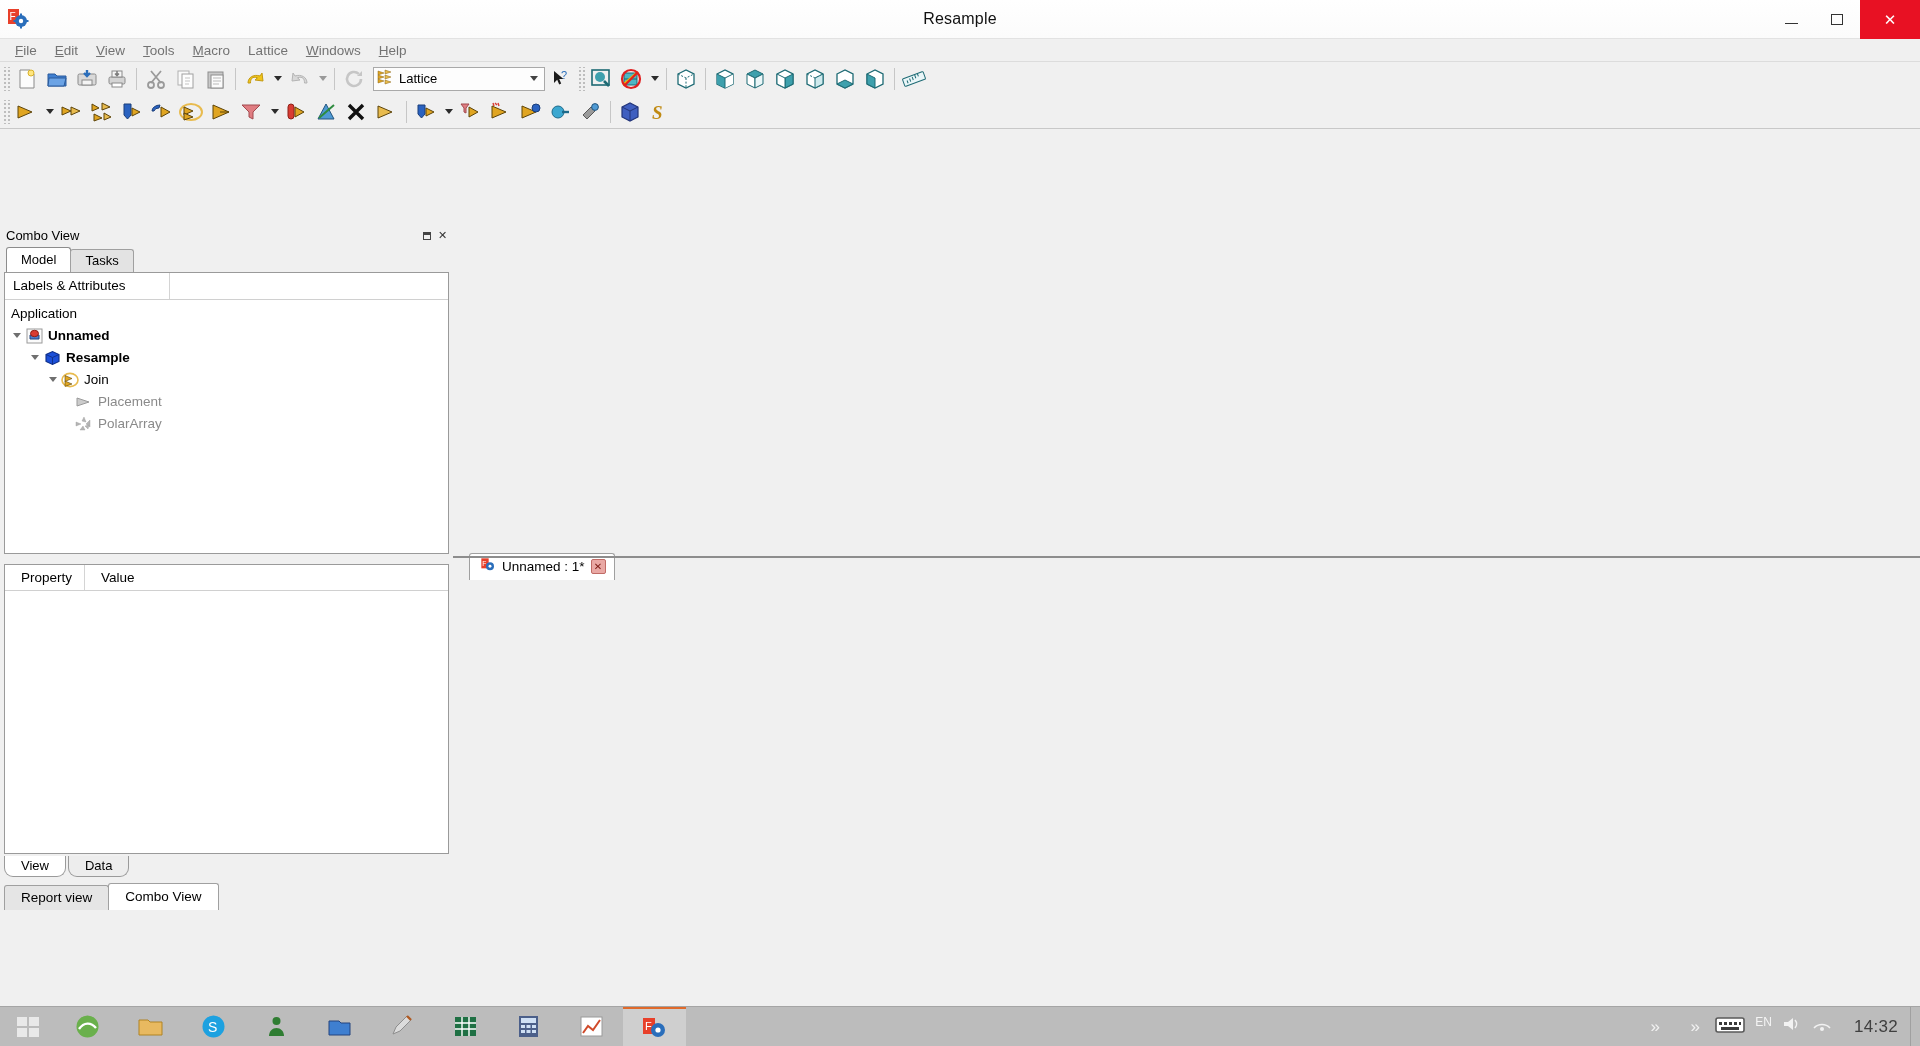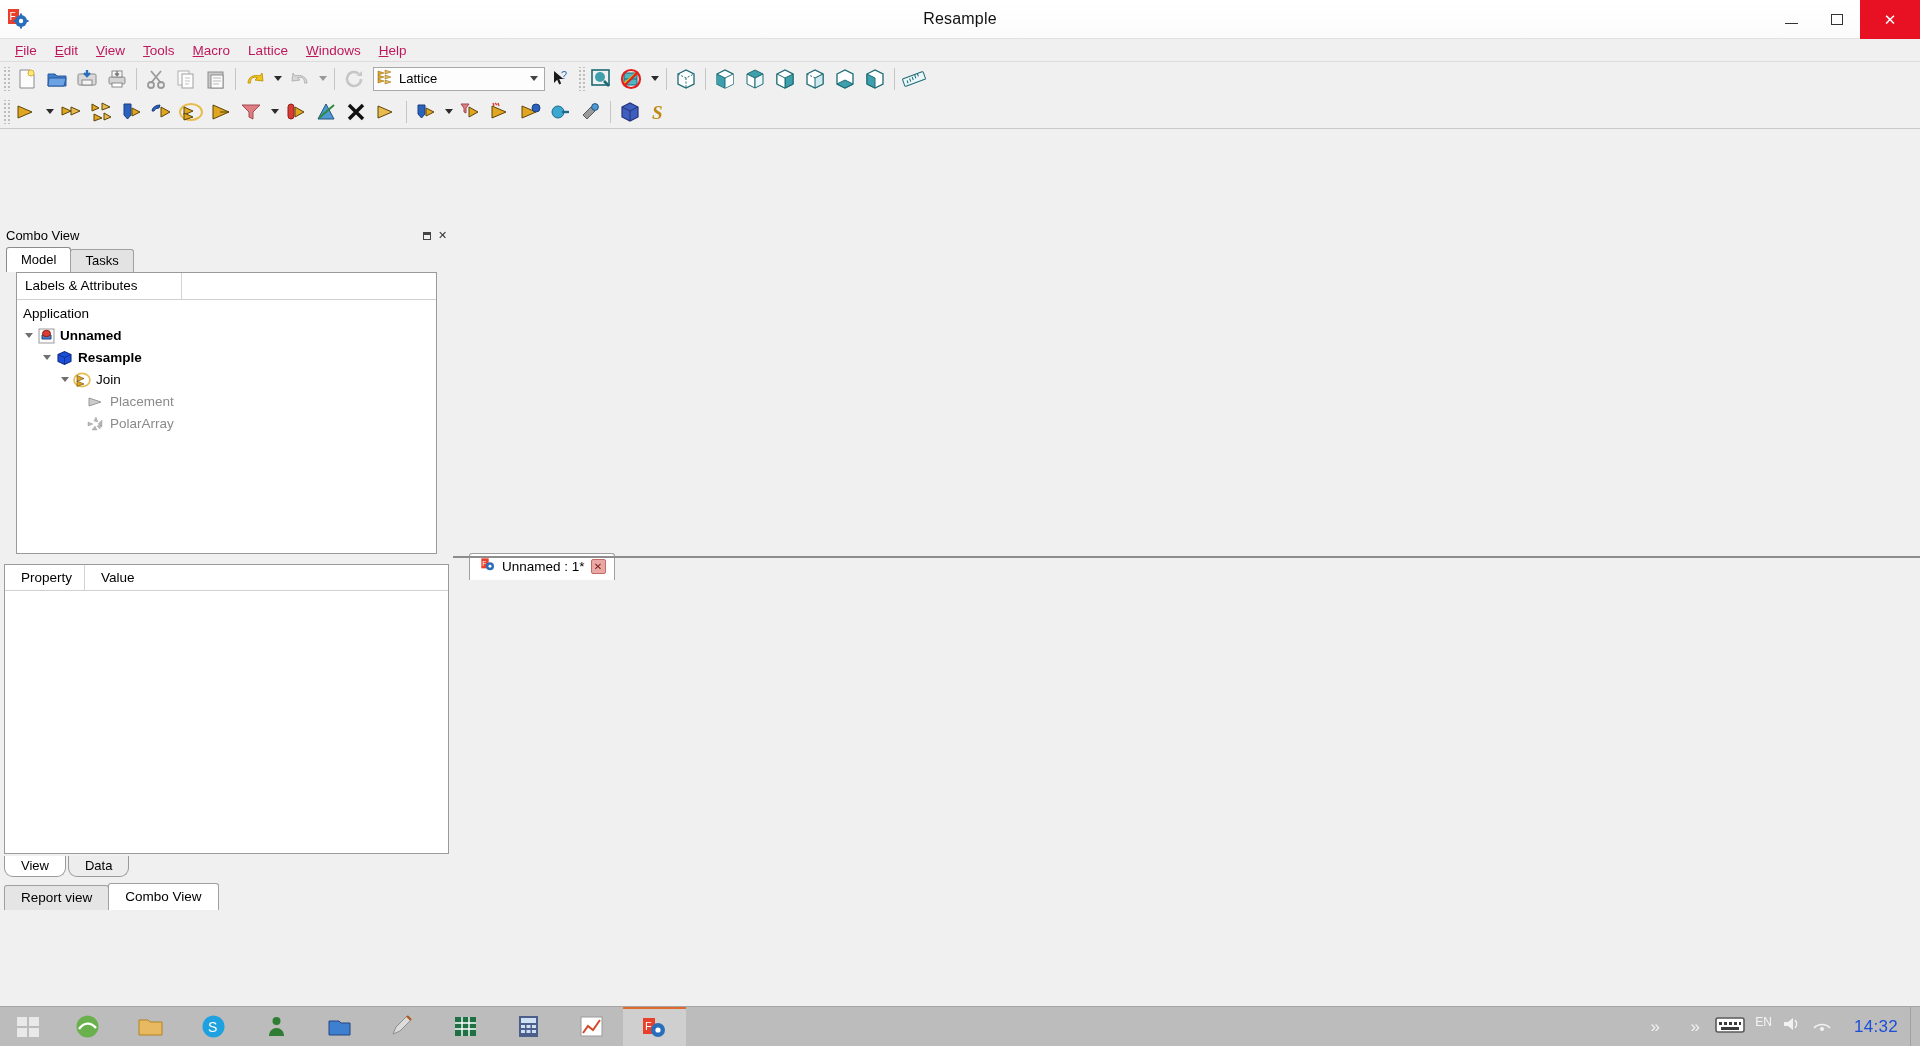--- a/index.html
+++ b/index.html
@@ -46,21 +46,21 @@
 
   
   .menubar {
     height: 23px; flex: 0 0 23px;
     background: #f0f0f0;
     border-bottom: 1px solid #dcdcdc;
     display: flex; align-items: center;
     padding-left: 6px;
     font-size: 13.5px;
   }
-  .menu-item { padding: 2px 9px; color: #be185d; cursor: default; }
+  .menu-item { padding: 2px 9px; color: #737373; cursor: default; }
   .menu-item u { text-decoration: underline; }
 
   
   .toolbars { flex: 0 0 66px; background: #f0f0f0; border-bottom: 1px solid #c8c8c8; }
   .toolrow { height: 33px; display: flex; align-items: center; }
   .grip {
     width: 8px; height: 24px; margin: 0 2px;
     background-image: radial-gradient(#b4b4b4 1px, transparent 1px);
     background-size: 4px 4px; background-position: 1px 2px;
     opacity: .85;
@@ -112,21 +112,21 @@
     height: 23px; min-width: 58px; padding: 0 14px;
     display: flex; align-items: center; justify-content: center;
     font-size: 13px;
     border: 1px solid #a0a0a0; border-bottom: none;
     border-radius: 3px 3px 0 0;
     background: #e3e3e3; color: #000; margin-right: -1px;
   }
   .tab.active { background: #fff; height: 25px; border-color: #8c8c8c; }
 
   .panel { background: #fff; border: 1px solid #9a9a9a; }
-  .tree-panel { margin: 0 16px; height: 282px; display: flex; flex-direction: column; }
+  .tree-panel { margin: 0 4px; height: 282px; display: flex; flex-direction: column; }
   .tree-head { height: 27px; display: flex; border-bottom: 1px solid #d0d0d0; font-size: 13.5px; }
   .tree-head .col {
     display: flex; align-items: center; padding-left: 8px;
     border-right: 1px solid #d4d4d4; color: #000;
   }
   .tree-head .col.c1 { width: 165px; }
   .tree-head .col.c2 { flex: 1; border-right: none; }
   .tree-body { flex: 1; overflow: hidden; padding-top: 3px; }
 
   .trow { height: 22px; display: flex; align-items: center; font-size: 13.5px; color: #000; }
@@ -212,21 +212,21 @@
   }
   .tk-start { width: 56px; height: 40px; display:flex;align-items:center;justify-content:center;}
   .tk-item {
     width: 63px; height: 40px;
     display: flex; align-items: center; justify-content: center;
   }
   .tk-item.active { background: #cfcfcf; border-top: 2px solid #e06a2b; }
   .tk-spacer { flex: 1; }
   .tk-chev { width: 40px; text-align: center; color: #f2f2f2; font-size: 17px; }
   .tk-tray { display: flex; gap: 10px; padding-right: 10px; color:#f5f5f5; font-size:12px;}
-  .tk-clock { font-size: 17px; color: #1d4ed8; padding: 0 12px; letter-spacing: .3px; }
+  .tk-clock { font-size: 17px; color: #404040; padding: 0 12px; letter-spacing: .3px; }
   .tk-show { width: 10px; height: 40px; border-left: 1px solid #a0a0a0; }
 </style>
 </head>
 <body>
 
 <div id="app">
 
   <div class="titlebar">
     <span class="tb-appicon">
       <svg viewBox="0 0 24 24" width="24" height="24">

